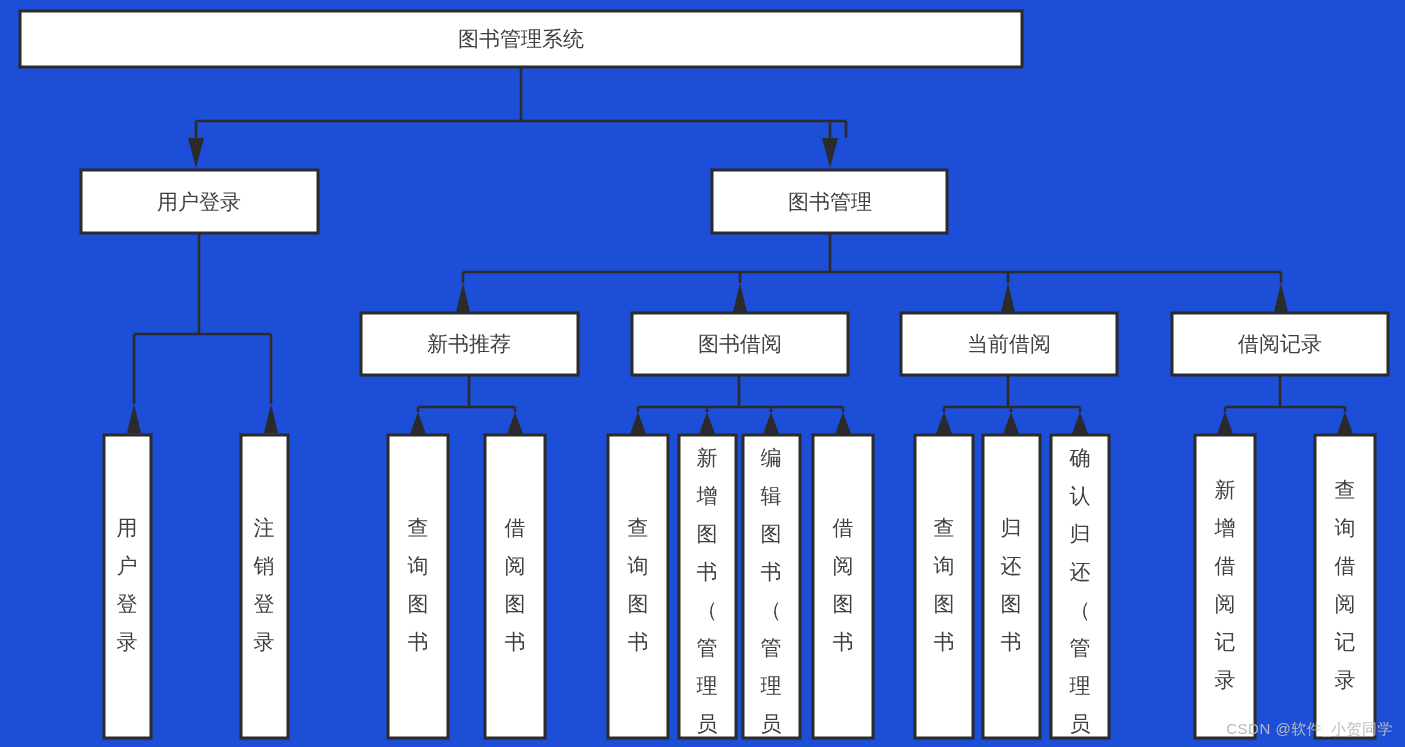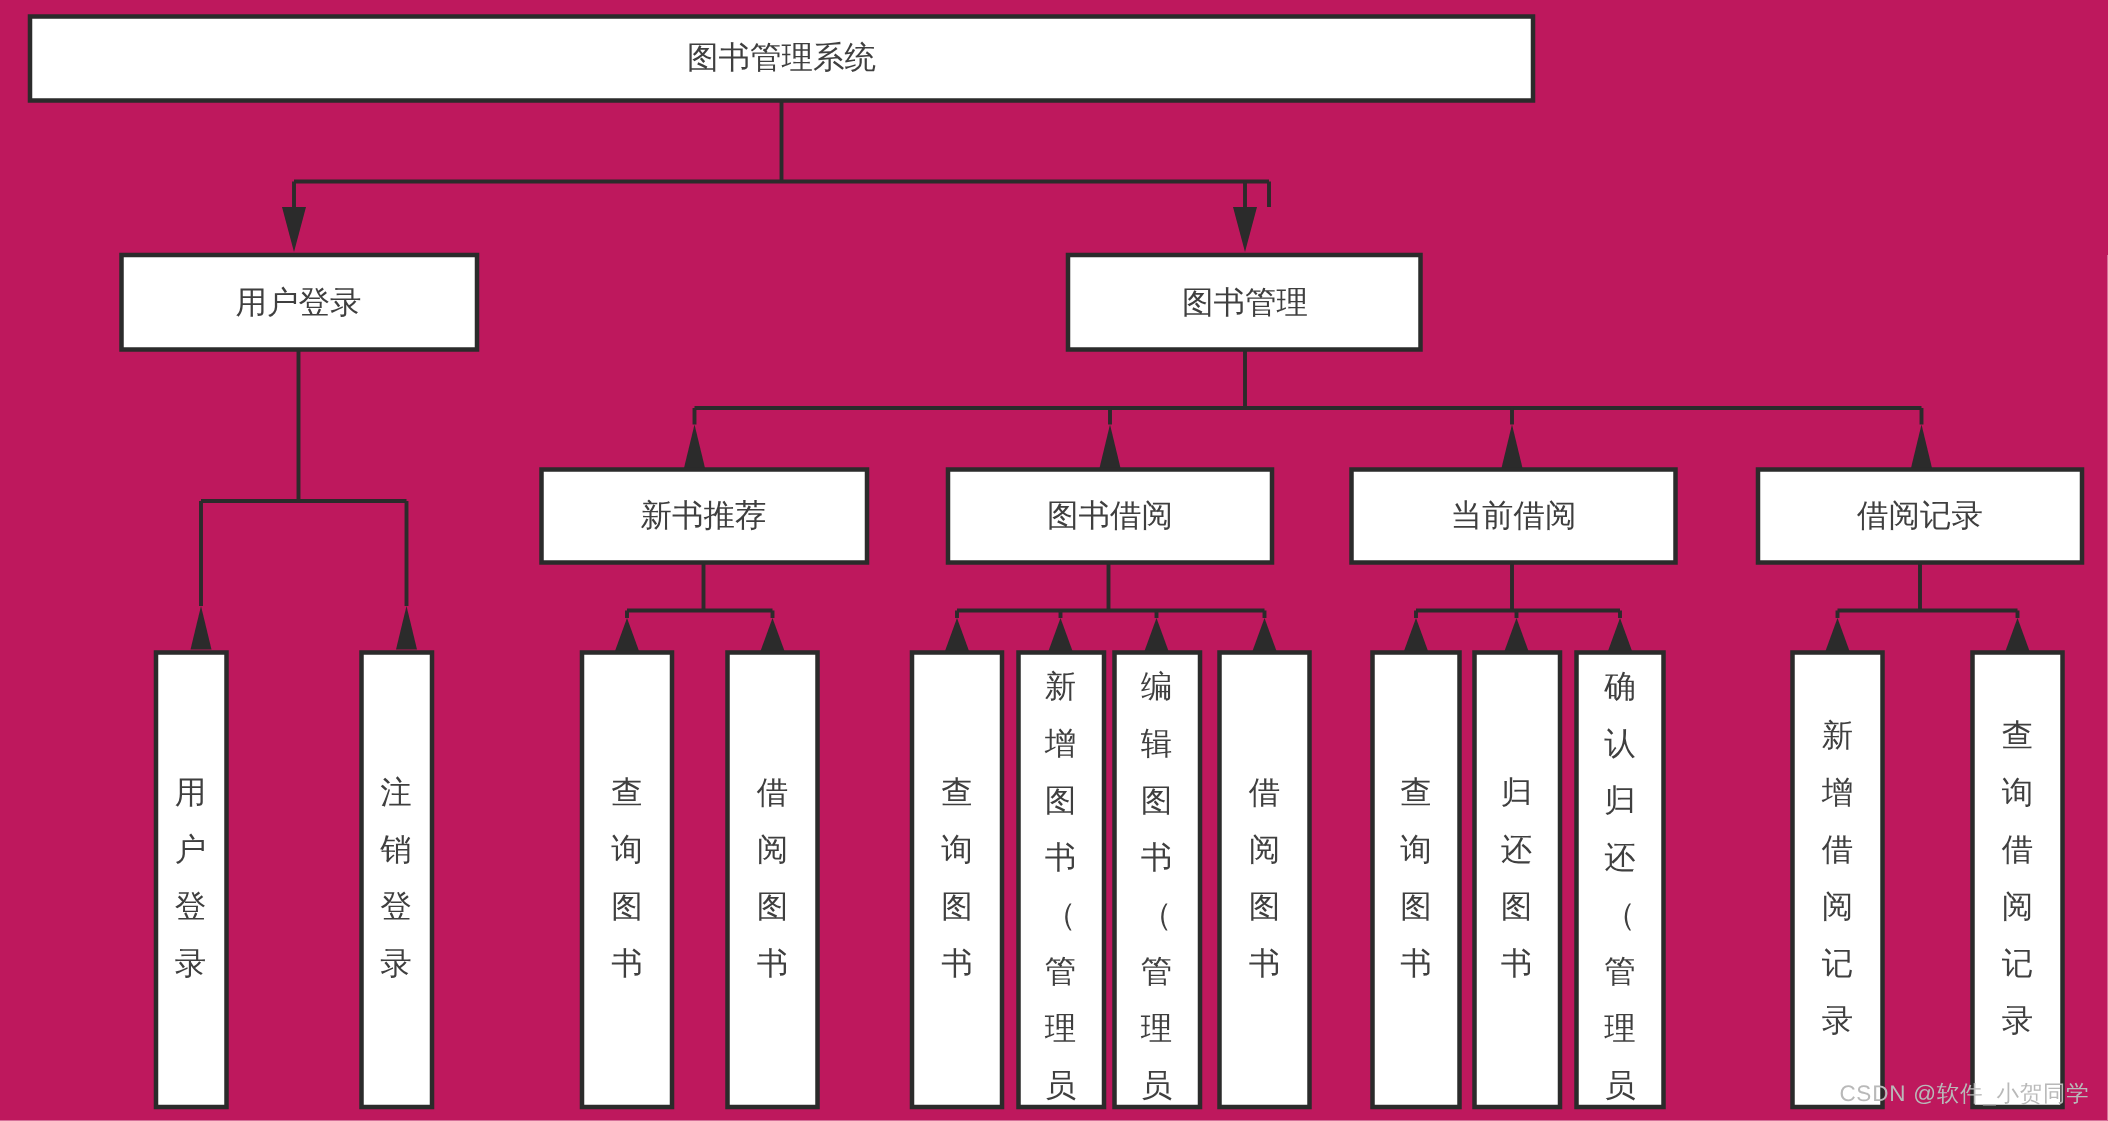--- a/index.html
+++ b/index.html
@@ -10,21 +10,21 @@
   body {
     width: 1405px;
     height: 747px;
     font-family: "Liberation Sans", "DejaVu Sans", sans-serif;
     overflow: hidden;
   }
   #diagram-root {
     position: relative;
     width: 1405px;
     height: 747px;
-    background: #be185d;
+    background: #1d4ed8;
   }
   svg#flowchart {
     position: absolute;
     left: 0;
     top: 0;
     width: 1405px;
     height: 747px;
     display: block;
   }
   .node-rect {

